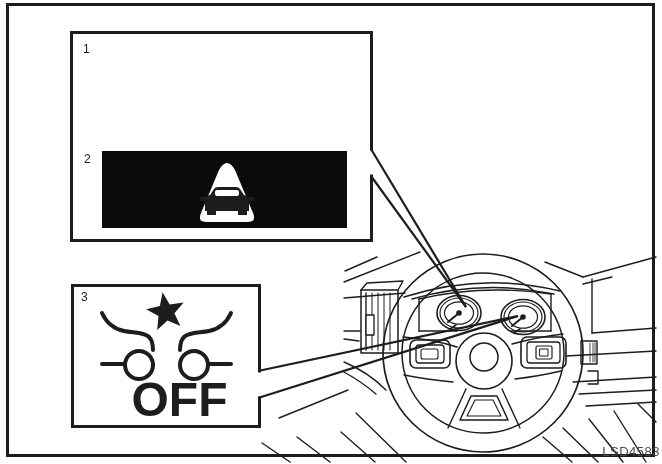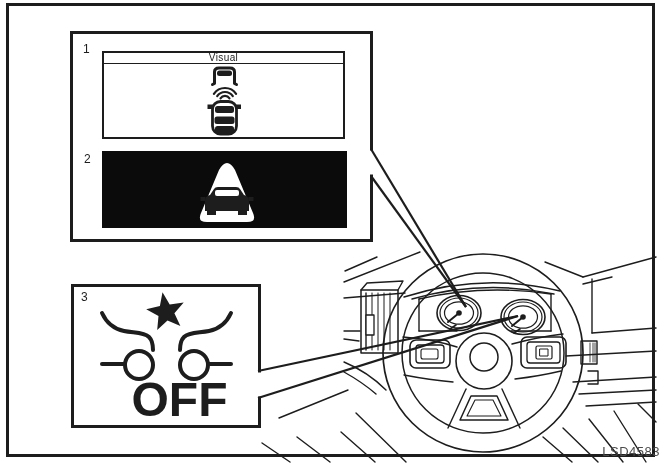--- a/index.html
+++ b/index.html
@@ -135,44 +135,20 @@
           <path d="M471,396 H497 L508,420 H460 Z" stroke-width="1.5"></path>
           <path d="M475,400 H493 L501,416 H467 Z" stroke-width="1.1"></path>
         </g>
       </g>
     </g>
   </svg>
 
   <div class="callout callout-a">
     <div class="idx" style="left:10px;top:9px;">1</div>
 
-    <div class="display1">
-      <div class="hdr">Visual</div>
-      <svg width="239" height="72" viewBox="0 0 239 72">
-        <g stroke="currentColor" fill="none" stroke-linecap="round" stroke-linejoin="round">
-          <g>
-            <path d="M108.5,20.5 L110.5,19.5 V8 Q110.5,4 115,4 H126 Q130.5,4 130.5,8 V19.5 L132.5,20.5" stroke-width="3"></path>
-            <rect x="113" y="6.5" width="15" height="5.5" rx="2.5" fill="currentColor" stroke="none"></rect>
-          </g>
-          <g stroke-width="2.2">
-            <path d="M109.9,29.8 A13.5,13.5 0 0 1 132.1,29.8"></path>
-            <path d="M113.2,32.1 A9.5,9.5 0 0 1 128.8,32.1"></path>
-            <path d="M116.5,34.3 A5.5,5.5 0 0 1 125.5,34.3"></path>
-          </g>
-          <g>
-            <rect x="108.5" y="37.5" width="24" height="32.5" rx="8" stroke-width="2.8"></rect>
-            <rect x="103.5" y="40.5" width="5.5" height="4.5" fill="currentColor" stroke="none"></rect>
-            <rect x="131.5" y="40.5" width="5.5" height="4.5" fill="currentColor" stroke="none"></rect>
-            <rect x="111" y="42" width="19" height="7" rx="2.5" fill="currentColor" stroke="none"></rect>
-            <rect x="110.5" y="52.5" width="20" height="7.5" rx="2.5" fill="currentColor" stroke="none"></rect>
-            <rect x="111" y="62" width="19" height="7" rx="2.5" fill="currentColor" stroke="none"></rect>
-          </g>
-        </g>
-      </svg>
-    </div>
 
     <div class="idx" style="left:11px;top:119px;">2</div>
 
     <div class="display2">
       <svg width="245" height="77" viewBox="0 0 245 77">
         <path d="M117,19 Q125,5 133,19 L151,62 Q155,71 145,71 L105,71 Q95,71 99,62 Z" fill="var(--paper)" stroke="none"></path>
         <g fill="currentColor" stroke="none">
           <path d="M103,60 V50 Q103,45 108,44 L112,38 Q113,36 116,36 H134 Q137,36 138,38 L142,44 Q147,45 147,50 V60 Z"></path>
           <rect x="105" y="60" width="9" height="4"></rect>
           <rect x="136" y="60" width="9" height="4"></rect>

